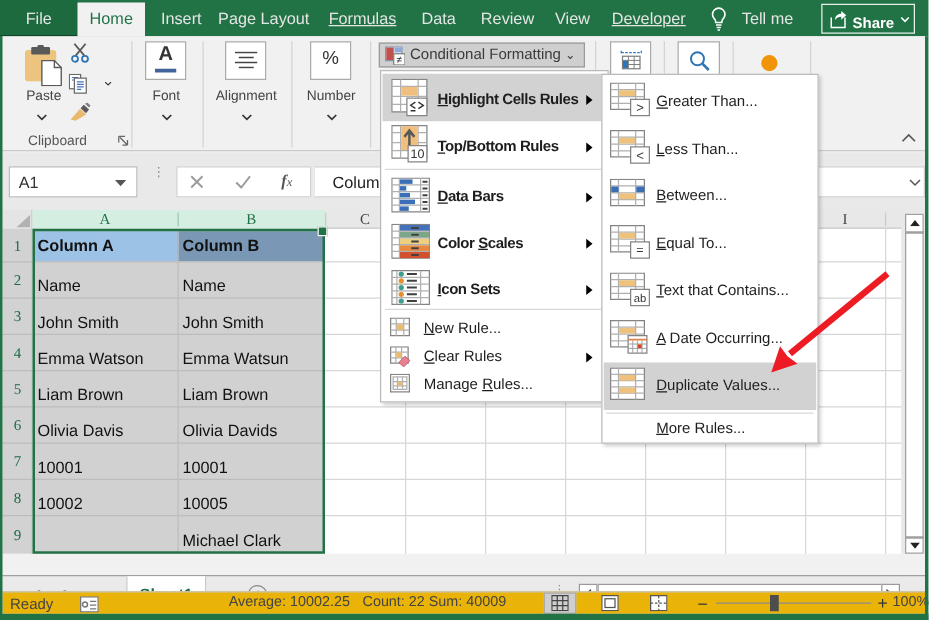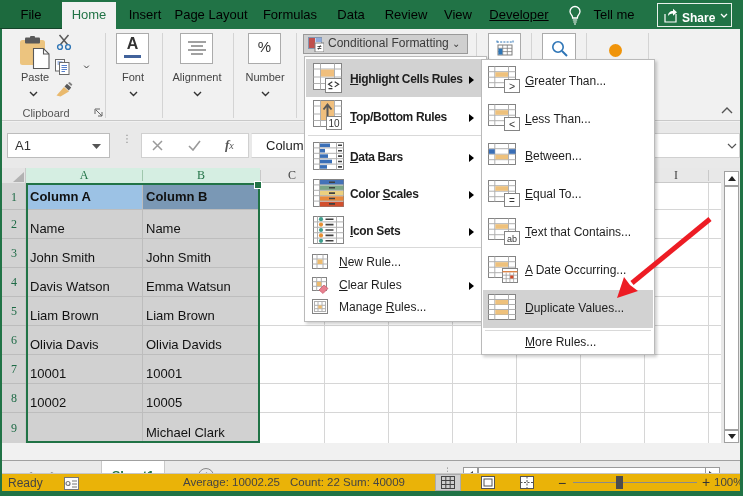--- a/index.html
+++ b/index.html
@@ -3,21 +3,21 @@
 <meta charset="utf-8">
 <style>
 * { margin:0; padding:0; box-sizing:border-box; }
 html,body { width:743px; height:496px; overflow:hidden; }
 body { font-family:"Liberation Sans", sans-serif; }
 #app { position:relative; width:743px; height:496px; background:#f1f1f1; overflow:hidden; }
 .abs { position:absolute; }
 
 #tabbar { left:0; top:0; width:743px; height:29px; background:#217346; }
 #filetab { left:0; top:0; width:62px; height:29px; background:#1d6a3e; }
-.ttxt { position:absolute; top:0; height:29px; line-height:29px; color:#000000; font-size:13px; text-align:center; }
+.ttxt { position:absolute; top:0; height:29px; line-height:29px; color:#e5e5e5; font-size:13px; text-align:center; }
 #hometab { left:62px; top:2px; width:54px; height:27px; background:#f1f1f1; }
 #hometxt { color:#217346; top:0; }
 #shareBtn { left:657px; top:3px; width:75px; height:24px; border:1px solid #e8f0ea; color:#fff; font-size:12px; line-height:22px; }
 
 #ribbon { left:2px; top:29px; width:738px; height:92px; background:#f1f1f1; border-bottom:1px solid #c9c9c9; }
 .gsep { position:absolute; top:4px; width:1px; height:85px; background:#d4d4d4; }
 .biglabel { position:absolute; font-size:11px; color:#444; text-align:center; }
 .caret { position:absolute; width:7px; height:4px; }
 .grplabel { position:absolute; top:78px; font-size:11px; color:#555; text-align:center; }
 .whitebtn { position:absolute; top:4px; width:33px; height:31px; background:#fff; border:1px solid #ababab; }
@@ -57,21 +57,21 @@
 <div id="app">
 
 <div class="abs" id="tabbar">
   <div class="abs" id="filetab"></div>
   <div class="abs" style="left:0;top:28px;width:62px;height:1px;background:#14442a;"></div>
   <div class="ttxt" style="left:0;width:62px;">File</div>
   <div class="abs" id="hometab"></div>
   <div class="ttxt" id="hometxt" style="left:62px;width:54px;line-height:29px;">Home</div>
   <div class="ttxt" style="left:122px;width:46px;">Insert</div>
   <div class="ttxt" style="left:172px;width:78px;">Page Layout</div>
-  <div class="ttxt" style="left:258px;width:64px;">Formulas</div>
+  <div class="ttxt" style="left:258px;width:64px;text-decoration:underline;">Formulas</div>
   <div class="ttxt" style="left:330px;width:42px;">Data</div>
   <div class="ttxt" style="left:382px;width:48px;">Review</div>
   <div class="ttxt" style="left:438px;width:40px;">View</div>
   <div class="ttxt" style="left:486px;width:66px;text-decoration:underline;">Developer</div>
   <svg class="abs" style="left:568px;top:5px;" width="14" height="20" viewBox="0 0 14 20">
         <path d="M7 1.5 a5 5 0 0 1 5 5 c0 2-1.2 3-2 4.2-.5.8-.6 1.3-.6 2.3 h-4.8 c0-1-.1-1.5-.6-2.3-.8-1.2-2-2.2-2-4.2 a5 5 0 0 1 5-5 z" fill="none" stroke="#fff" stroke-width="1.3"></path>
         <path d="M4.8 15 h4.4 M5.3 17 h3.4 M6 19 h2" stroke="#fff" stroke-width="1.1" fill="none"></path>
       </svg>
   <div class="ttxt" style="left:592px;width:44px;">Tell me</div>
   <div class="abs" id="shareBtn">
@@ -283,21 +283,21 @@
 
   <div class="abs" style="left:24px;top:15px;width:234px;height:260px;border:2px solid #217346;"></div>
   <div class="abs" style="left:252px;top:13px;width:8px;height:8px;background:#217346;border:1px solid #fff;"></div>
 
   <div class="cell bold" style="left:28px;top:21px;">Column A</div>
   <div class="cell bold" style="left:144px;top:21px;">Column B</div>
   <div class="cell" style="left:28px;top:53px;">Name</div>
   <div class="cell" style="left:144px;top:53px;">Name</div>
   <div class="cell" style="left:28px;top:82px;">John Smith</div>
   <div class="cell" style="left:144px;top:82px;">John Smith</div>
-  <div class="cell" style="left:28px;top:111px;">Davis Watson</div>
+  <div class="cell" style="left:28px;top:111px;">Emma Watson</div>
   <div class="cell" style="left:144px;top:111px;">Emma Watsun</div>
   <div class="cell" style="left:28px;top:140px;">Liam Brown</div>
   <div class="cell" style="left:144px;top:140px;">Liam Brown</div>
   <div class="cell" style="left:28px;top:169px;">Olivia Davis</div>
   <div class="cell" style="left:144px;top:169px;">Olivia Davids</div>
   <div class="cell" style="left:28px;top:198px;">10001</div>
   <div class="cell" style="left:144px;top:198px;">10001</div>
   <div class="cell" style="left:28px;top:227px;">10002</div>
   <div class="cell" style="left:144px;top:227px;">10005</div>
   <div class="cell" style="left:144px;top:257px;">Michael Clark</div>

